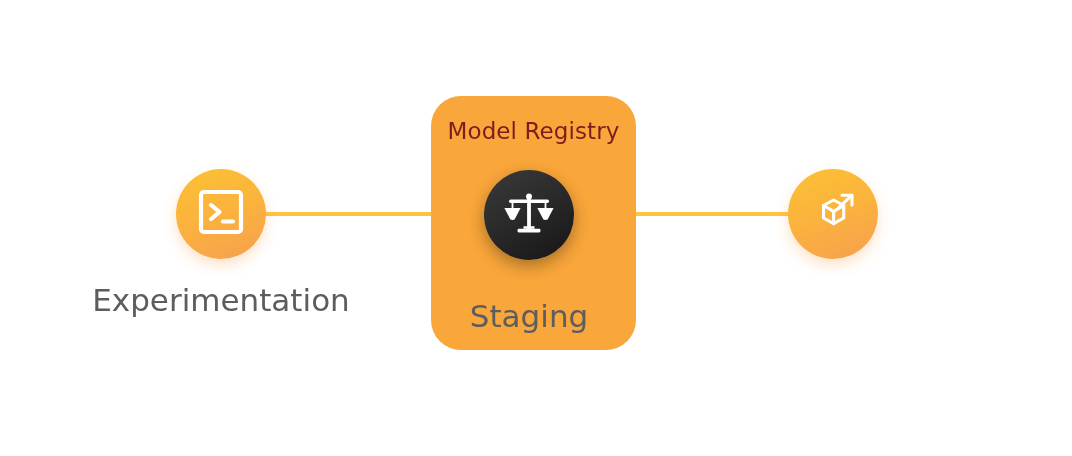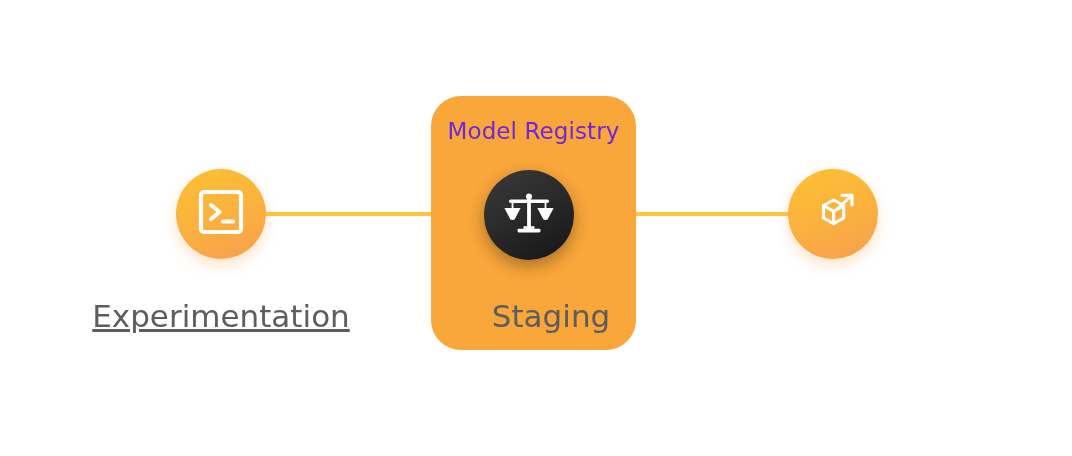--- a/index.html
+++ b/index.html
@@ -44,21 +44,21 @@
     z-index: 2;
   }
 
   #model-registry-label {
     position: absolute;
     left: 0;
     top: 22px;
     width: 205px;
     text-align: center;
     font-size: 23px;
-    color: #6d28d9;
+    color: #7f1d1d;
     letter-spacing: 0.1px;
     white-space: nowrap;
   }
 
   
   .node-circle {
     position: absolute;
     width: 90px;
     height: 90px;
     border-radius: 50%;
@@ -84,22 +84,22 @@
 
   
   .stage-label {
     position: absolute;
     text-align: center;
     font-size: 31px;
     color: #5d5d5d;
     white-space: nowrap;
     z-index: 4;
   }
-  #label-experimentation { left: 61px;  top: 298px; width: 320px; text-decoration: underline; }
-  #label-staging         { left: 457px; top: 298px; width: 188px; }
+  #label-experimentation { left: 61px;  top: 282px; width: 320px; }
+  #label-staging         { left: 435px; top: 298px; width: 188px; }
   #label-production      { left: 713px; top: 298px; width: 260px; }
 </style>
 </head>
 <body>
 
 <div id="diagram">
 
   <div class="connector" id="connector-left"></div>
 
   <div class="connector" id="connector-right"></div>

